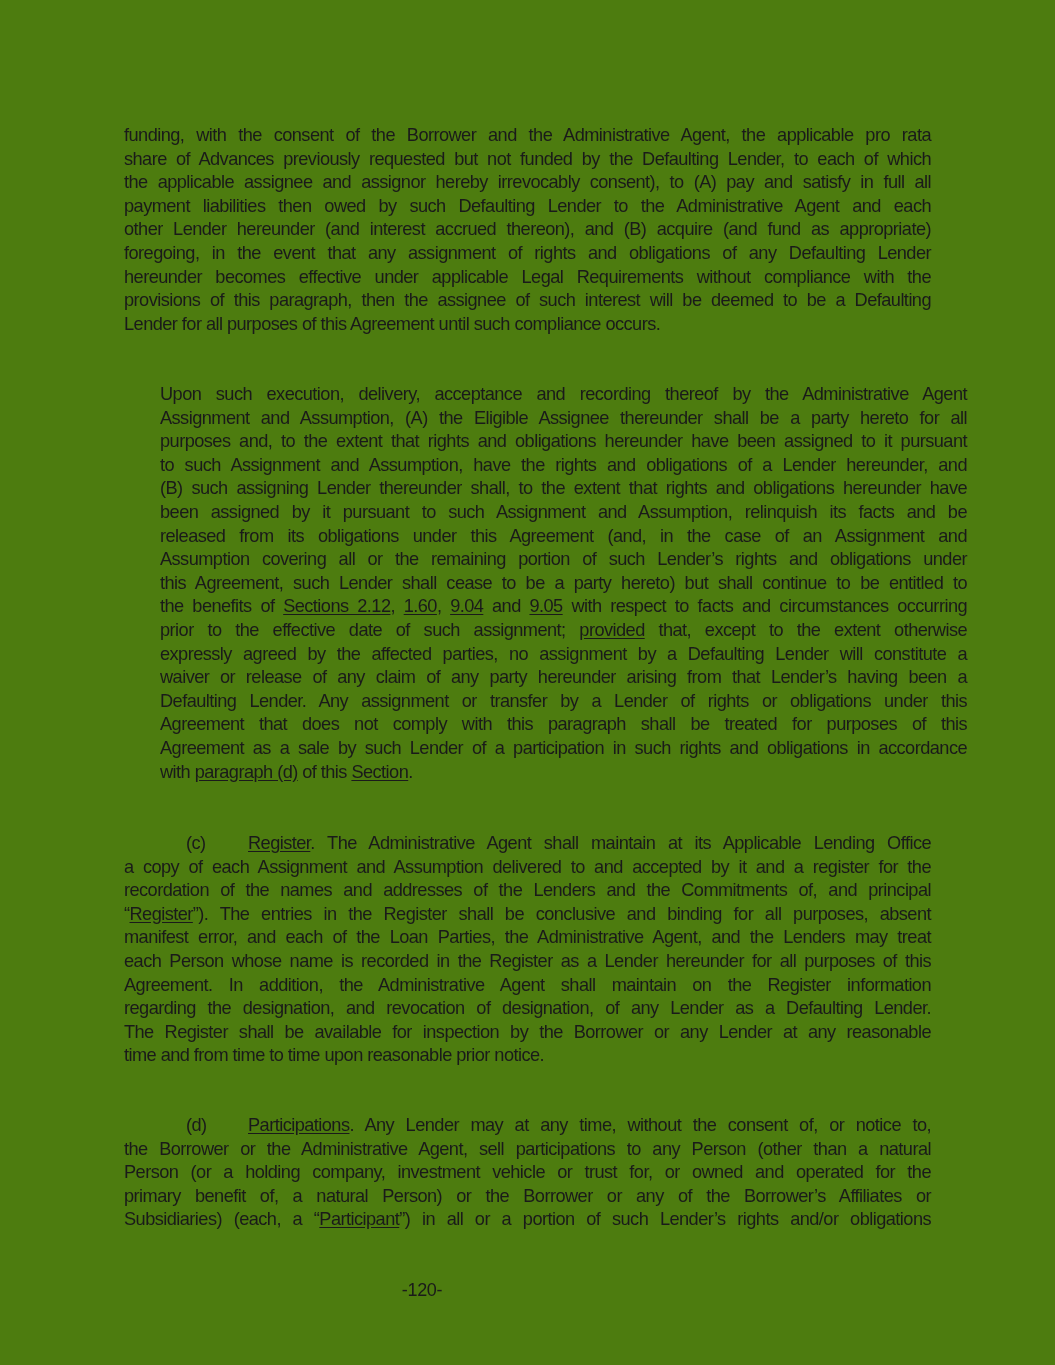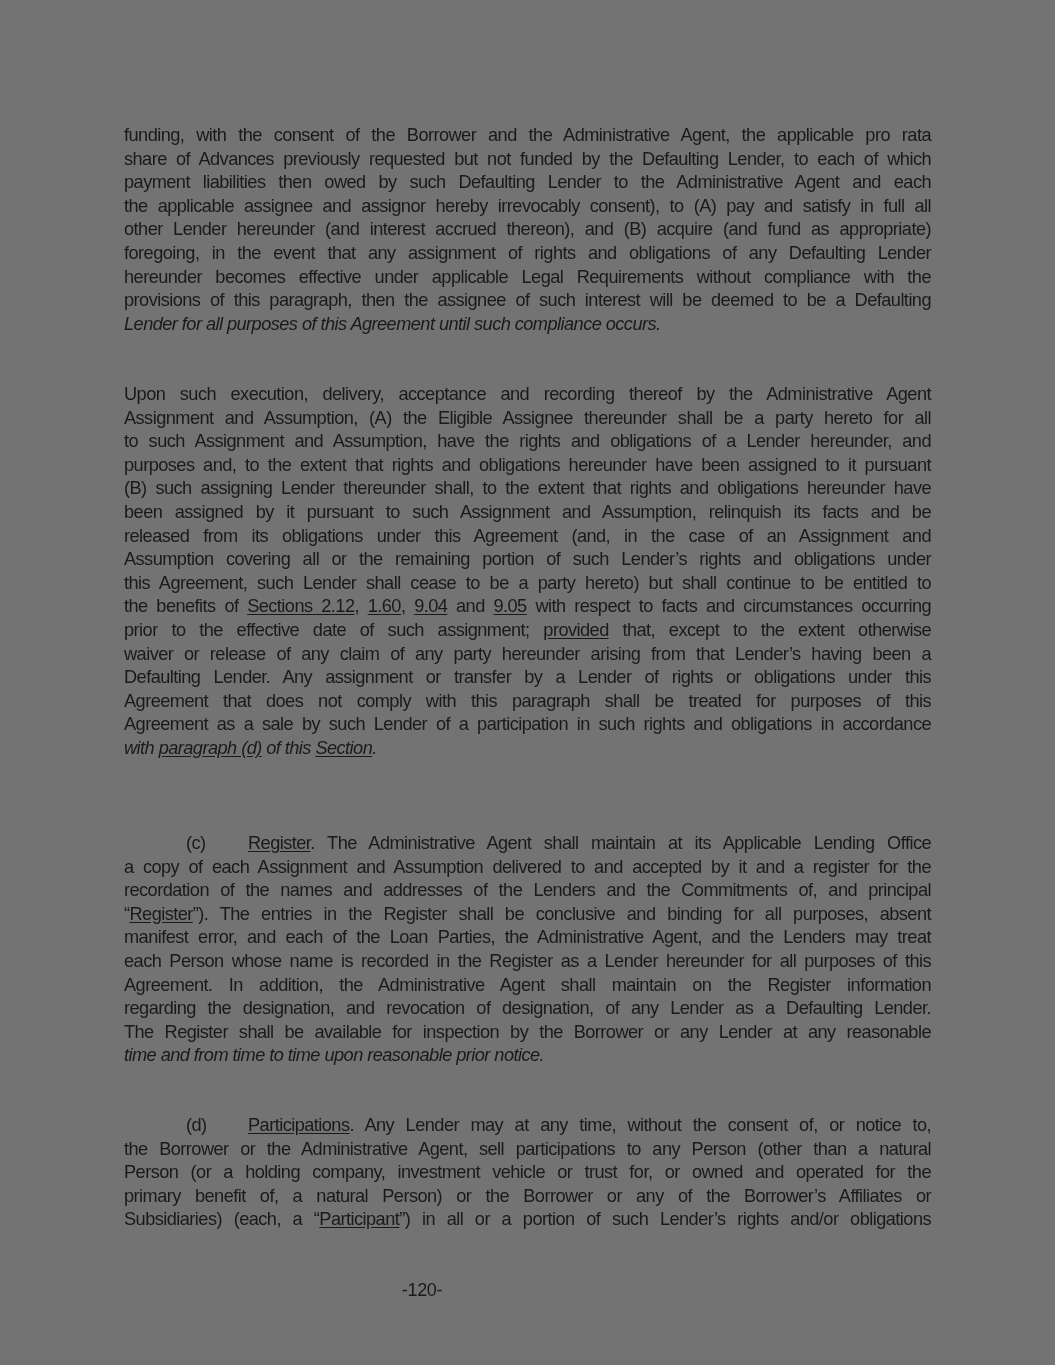--- a/index.html
+++ b/index.html
@@ -1,65 +1,66 @@
 <!DOCTYPE html>
 <html><head>
   <meta charset="utf-8">
   <style>
     html, body { margin: 0; padding: 0; background: #ffffff; }
     body { width: 1055px; height: 1365px; position: relative; overflow: hidden; }
     .page {
-      position: absolute; left: 0; top: 0; width: 1055px; height: 1365px; background: #737373;
+      position: absolute; left: 0; top: 0; width: 1055px; height: 1365px; background: #4d7c0f;
       font-family: "Liberation Sans Narrow", "Liberation Sans", sans-serif;
       color: #1a1a1a;
     }
     .para { position: absolute; left: 124px; width: 807px; }
     .line {
       display: block; height: 23.6px; line-height: 23.6px; font-size: 18.2px;
       white-space: nowrap; text-align: justify; text-align-last: justify;
       letter-spacing: -0.55px; word-spacing: 0px;
     }
-    .line.last { text-align-last: left; font-style: italic; }
+    .line.last { text-align-last: left; }
     .u { text-decoration: underline; text-underline-offset: 2px; }
     .indent { display: inline-block; width: 62px; }
     .label { display: inline-block; width: 62px; }
     .page-number {
       position: absolute; left: 0; width: 844px; top: 1280px; text-align: center;
       font-size: 18px; font-family: "Liberation Sans", sans-serif; color: #1a1a1a; letter-spacing: -0.3px;
     }
   </style>
 </head>
 <body>
 
 <div class="page">
 
   <div class="para" style="top:124px;">
     <span class="line">funding, with the consent of the Borrower and the Administrative Agent, the applicable pro rata</span>
     <span class="line">share of Advances previously requested but not funded by the Defaulting Lender, to each of which</span>
+    <span class="line">the applicable assignee and assignor hereby irrevocably consent), to (A) pay and satisfy in full all</span>
     <span class="line">payment liabilities then owed by such Defaulting Lender to the Administrative Agent and each</span>
-    <span class="line">the applicable assignee and assignor hereby irrevocably consent), to (A) pay and satisfy in full all</span>
     <span class="line">other Lender hereunder (and interest accrued thereon), and (B) acquire (and fund as appropriate)</span>
     <span class="line">foregoing, in the event that any assignment of rights and obligations of any Defaulting Lender</span>
     <span class="line">hereunder becomes effective under applicable Legal Requirements without compliance with the</span>
     <span class="line">provisions of this paragraph, then the assignee of such interest will be deemed to be a Defaulting</span>
     <span class="line last">Lender for all purposes of this Agreement until such compliance occurs.</span>
   </div>
 
-  <div class="para" style="top:383px;">
+  <div class="para" style="top:383px;margin-left:36px;">
     <span class="line">Upon such execution, delivery, acceptance and recording thereof by the Administrative Agent</span>
     <span class="line">Assignment and Assumption, (A) the Eligible Assignee thereunder shall be a party hereto for all</span>
+    <span class="line">purposes and, to the extent that rights and obligations hereunder have been assigned to it pursuant</span>
     <span class="line">to such Assignment and Assumption, have the rights and obligations of a Lender hereunder, and</span>
-    <span class="line">purposes and, to the extent that rights and obligations hereunder have been assigned to it pursuant</span>
     <span class="line">(B) such assigning Lender thereunder shall, to the extent that rights and obligations hereunder have</span>
     <span class="line">been assigned by it pursuant to such Assignment and Assumption, relinquish its facts and be</span>
     <span class="line">released from its obligations under this Agreement (and, in the case of an Assignment and</span>
     <span class="line">Assumption covering all or the remaining portion of such Lender’s rights and obligations under</span>
     <span class="line">this Agreement, such Lender shall cease to be a party hereto) but shall continue to be entitled to</span>
     <span class="line"><span>the benefits of </span><span class="u">Sections 2.12</span><span>, </span><span class="u">1.60</span><span>, </span><span class="u">9.04</span><span> and </span><span class="u">9.05</span><span> with respect to facts and circumstances occurring</span></span>
     <span class="line"><span>prior to the effective date of such assignment; </span><span class="u">provided</span><span> that, except to the extent otherwise</span></span>
+    <span class="line">expressly agreed by the affected parties, no assignment by a Defaulting Lender will constitute a</span>
     <span class="line">waiver or release of any claim of any party hereunder arising from that Lender’s having been a</span>
     <span class="line">Defaulting Lender.  Any assignment or transfer by a Lender of rights or obligations under this</span>
     <span class="line">Agreement that does not comply with this paragraph shall be treated for purposes of this</span>
     <span class="line">Agreement as a sale by such Lender of a participation in such rights and obligations in accordance</span>
     <span class="line last"><span>with </span><span class="u">paragraph (d)</span><span> of this </span><span class="u">Section</span><span>.</span></span>
   </div>
 
   <div class="para" style="top:832px;">
     <span class="line"><span class="indent"></span><span class="label">(c)</span><span class="u">Register</span><span>.  The Administrative Agent shall maintain at its Applicable Lending Office</span></span>
     <span class="line">a copy of each Assignment and Assumption delivered to and accepted by it and a register for the</span>

